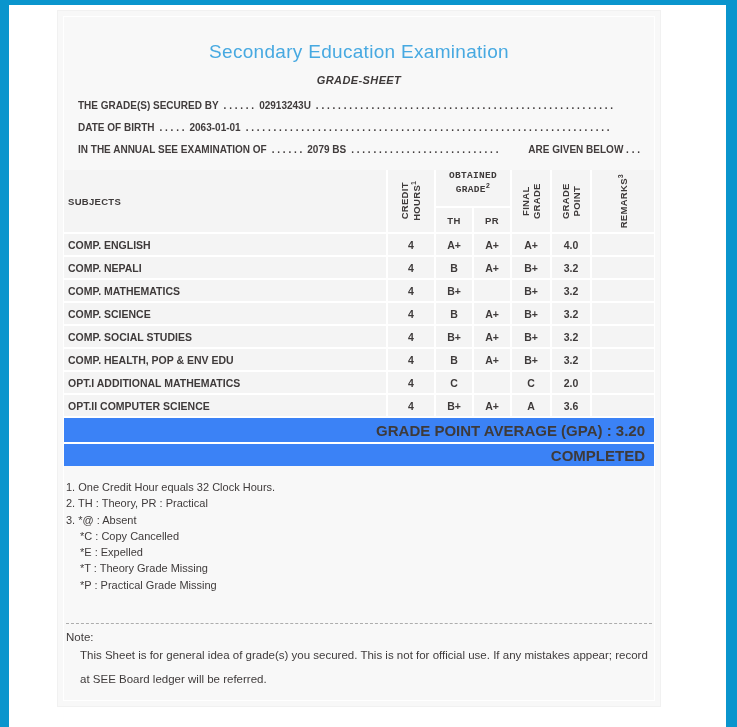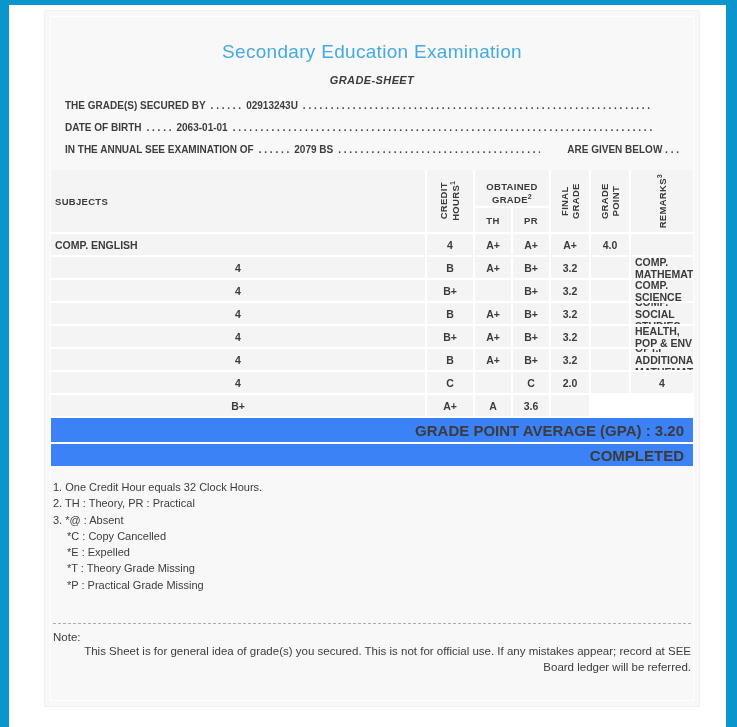--- a/index.html
+++ b/index.html
@@ -7,21 +7,21 @@
     width:737px;height:727px;position:relative;overflow:hidden;
     background:#ffffff;
     font-family:"Liberation Sans", sans-serif;
     color:#423d3d;
   }
   .bar-top{position:absolute;top:0;left:0;width:737px;height:5px;background:#0a95cd;}
   .bar-left{position:absolute;top:0;left:0;width:9px;height:727px;background:#0a95cd;}
   .bar-right{position:absolute;top:0;right:0;width:11px;height:727px;background:#0a95cd;}
 
   .card{
-    position:absolute;left:44px;top:10px;width:656px;height:697px;
+    position:absolute;left:57px;top:10px;width:604px;height:697px;
     background:#f8f8f8;border:1px solid #f1f1f1;box-sizing:border-box;
   }
   .card-inner{
     position:absolute;left:5px;top:5px;right:5px;bottom:5px;
     border:1px solid #ffffff;box-sizing:border-box;overflow:hidden;
   }
 
   .title{
     margin-top:24px;text-align:center;
     font-size:19px;letter-spacing:.3px;color:#47a9e1;font-weight:400;
@@ -55,35 +55,35 @@
   .cell{
     background:#f4f4f4;display:flex;align-items:center;justify-content:center;
     font-size:10.5px;font-weight:700;color:#3e3a3a;overflow:hidden;
   }
   .c-subject{justify-content:flex-start;padding-left:4px;box-sizing:border-box;}
   .hcell{font-size:9.5px;letter-spacing:.3px;}
   .vcell{position:relative;}
   .vtext{transform:rotate(-90deg);text-align:center;line-height:1.18;white-space:nowrap;}
   sup{font-size:7px;}
   .obt{display:grid;grid-template-rows:36px 24px;grid-template-columns:36px 36px;gap:2px;background:#ffffff;}
-  .obt .lbl2{grid-column:1 / 3;background:#f4f4f4;display:flex;flex-direction:column;align-items:center;justify-content:flex-end;line-height:1.25;}
+  .obt .lbl2{grid-column:1 / 3;background:#f4f4f4;display:flex;flex-direction:column;align-items:center;justify-content:flex-start;line-height:1.25;font-family:Liberation Mono, monospace;}
   .obt .sub{background:#f4f4f4;display:flex;align-items:center;justify-content:center;}
   .strip{
     grid-column:1 / -1;background:#3b82f6;
     display:flex;align-items:center;justify-content:flex-end;
     padding-right:9px;box-sizing:border-box;
     font-size:15px;font-weight:700;color:#3e3a3a;
   }
 
   .footnotes{margin:13px 2px 0 2px;font-size:11px;line-height:16.3px;color:#3f3b3b;}
   .footnotes .sub{padding-left:14px;}
 
   .dashed{margin:30px 2px 0 2px;border-top:1px dashed #adadad;height:0;}
   .notelbl{margin:7px 2px 0 2px;font-size:11.5px;color:#3f3b3b;}
-  .notetext{margin:0 2px 0 2px;font-size:11.5px;line-height:16px;color:#3f3b3b;max-width:640px;text-align:right;}
+  .notetext{margin:0 2px 0 16px;font-size:11.5px;line-height:24px;color:#3f3b3b;max-width:640px;}
 </style>
 </head>
 <body>
 
 <div class="bar-top"></div>
 <div class="bar-left"></div>
 <div class="bar-right"></div>
 
 <div class="card">
   <div class="card-inner">
@@ -152,20 +152,21 @@
         </div>
 
         <div class="cell c-subject">COMP. ENGLISH</div>
         <div class="cell">4</div>
         <div class="cell">A+</div>
         <div class="cell">A+</div>
         <div class="cell">A+</div>
         <div class="cell">4.0</div>
         <div class="cell"></div>
 
+        <div class="cell c-subject">COMP. NEPALI</div>
         <div class="cell">4</div>
         <div class="cell">B</div>
         <div class="cell">A+</div>
         <div class="cell">B+</div>
         <div class="cell">3.2</div>
         <div class="cell"></div>
 
         <div class="cell c-subject">COMP. MATHEMATICS</div>
         <div class="cell">4</div>
         <div class="cell">B+</div>
@@ -199,20 +200,21 @@
         <div class="cell"></div>
 
         <div class="cell c-subject">OPT.I ADDITIONAL MATHEMATICS</div>
         <div class="cell">4</div>
         <div class="cell">C</div>
         <div class="cell"></div>
         <div class="cell">C</div>
         <div class="cell">2.0</div>
         <div class="cell"></div>
 
+        <div class="cell c-subject">OPT.II COMPUTER SCIENCE</div>
         <div class="cell">4</div>
         <div class="cell">B+</div>
         <div class="cell">A+</div>
         <div class="cell">A</div>
         <div class="cell">3.6</div>
         <div class="cell"></div>
 
         <div class="strip">GRADE POINT AVERAGE (GPA) : 3.20</div>
         <div class="strip">COMPLETED</div>
       </div>

